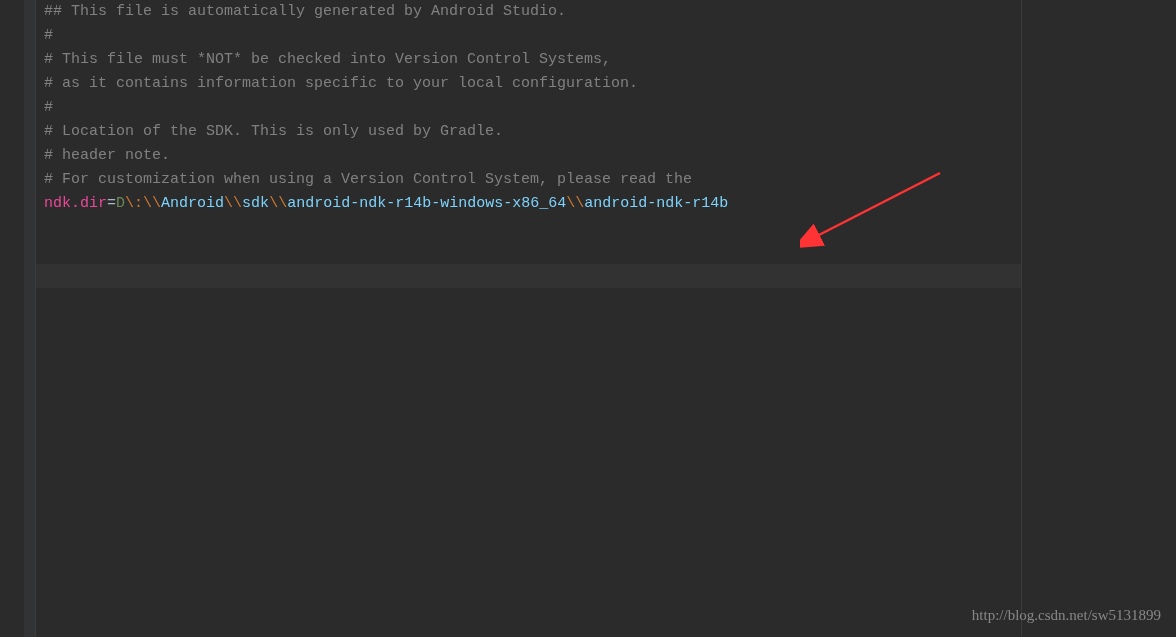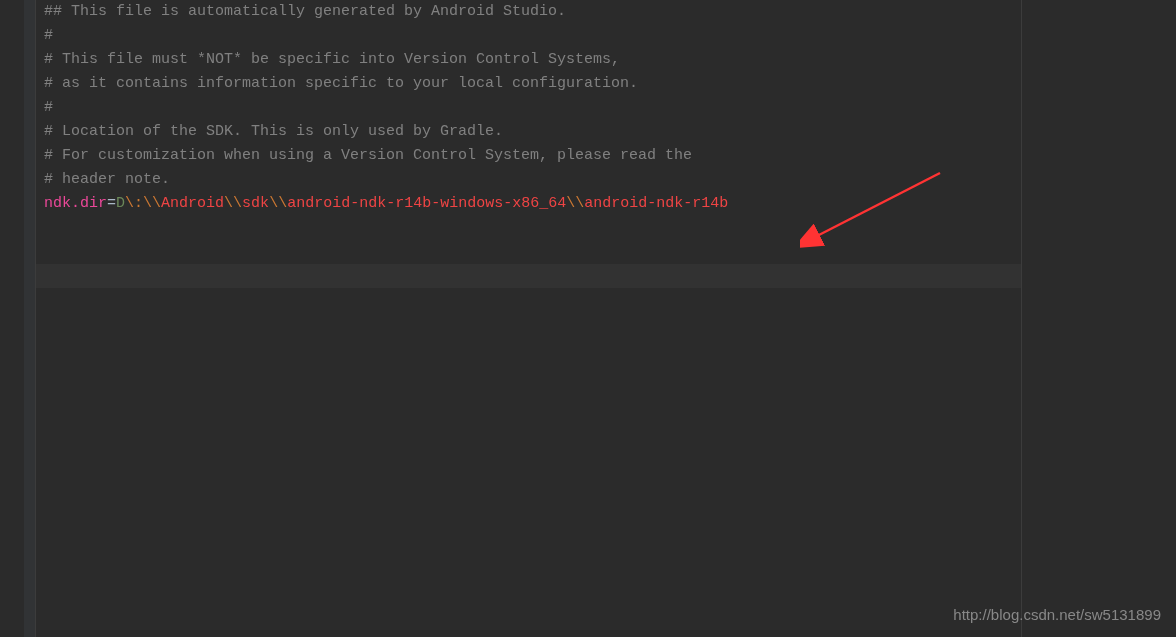--- a/index.html
+++ b/index.html
@@ -47,21 +47,21 @@
     .equals {
       color: #a9b7c6;
     }
     .path-letter {
       color: #6a8759;
     }
     .path-escape {
       color: #cc7832;
     }
     .path-segment {
-      color: #ef4444;
+      color: #7dd3fc;
     }
     .current-line {
       background-color: #323232;
       position: absolute;
       left: 0;
       right: 0;
       height: 24px;
       z-index: 0;
     }
     .code-content {
@@ -78,40 +78,40 @@
       left: 800px;
       z-index: 10;
       pointer-events: none;
     }
     .watermark {
       position: absolute;
       bottom: 10px;
       right: 15px;
       color: #888888;
       font-size: 15px;
-      font-family: Liberation Sans, sans-serif;
+      font-family: Liberation Serif, serif;
       z-index: 5;
     }
   </style>
 </head>
 <body>
 
 <div class="editor-container">
   <div class="gutter"></div>
   <div class="code-area">
     <div class="current-line" style="top: 264px;"></div>
     <div class="code-content">
       <div class="code-line comment">## This file is automatically generated by Android Studio.</div>
       <div class="code-line comment">#</div>
-      <div class="code-line comment"># This file must *NOT* be specific into Version Control Systems,</div>
+      <div class="code-line comment"># This file must *NOT* be checked into Version Control Systems,</div>
       <div class="code-line comment"># as it contains information specific to your local configuration.</div>
       <div class="code-line comment">#</div>
       <div class="code-line comment"># Location of the SDK. This is only used by Gradle.</div>
+      <div class="code-line comment"># header note.</div>
       <div class="code-line comment"># For customization when using a Version Control System, please read the</div>
-      <div class="code-line comment"># header note.</div>
       <div class="code-line"><span class="property-key">ndk.dir</span><span class="equals">=</span><span class="path-letter">D</span><span class="path-escape">\:</span><span class="path-escape">\\</span><span class="path-segment">Android</span><span class="path-escape">\\</span><span class="path-segment">sdk</span><span class="path-escape">\\</span><span class="path-segment">android-ndk-r14b-windows-x86_64</span><span class="path-escape">\\</span><span class="path-segment">android-ndk-r14b</span></div>
     </div>
   </div>
   <div class="right-margin"></div>
 </div>
 
 <svg class="arrow-annotation" width="150" height="90" viewBox="0 0 150 90">
   <defs>
     <marker id="arrowhead" markerWidth="12" markerHeight="10" refX="2" refY="5" orient="auto">
       <polygon points="0 0, 12 5, 0 10" fill="#ff3333"></polygon>

